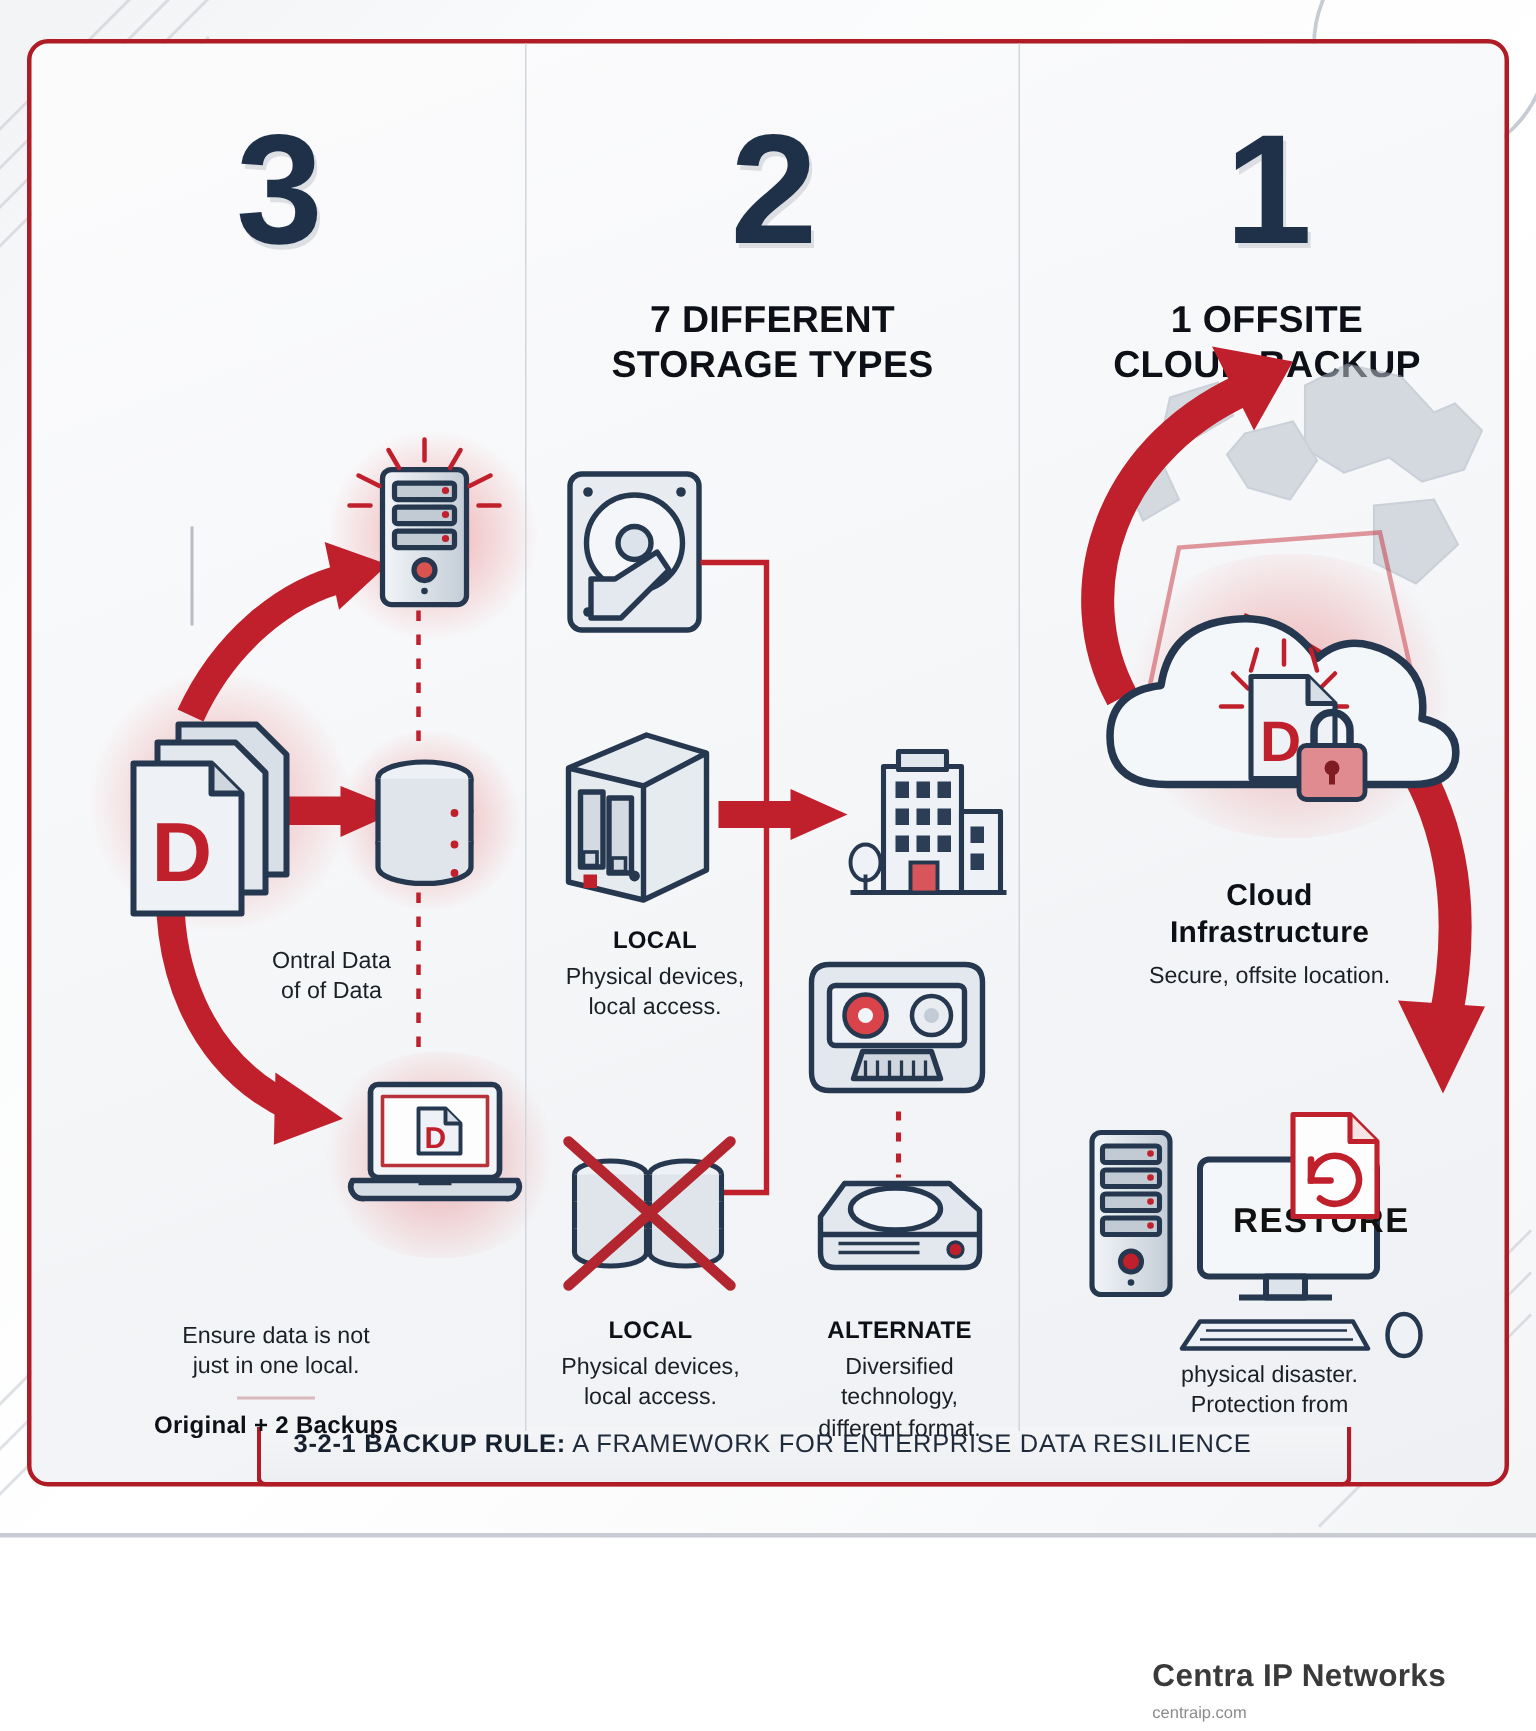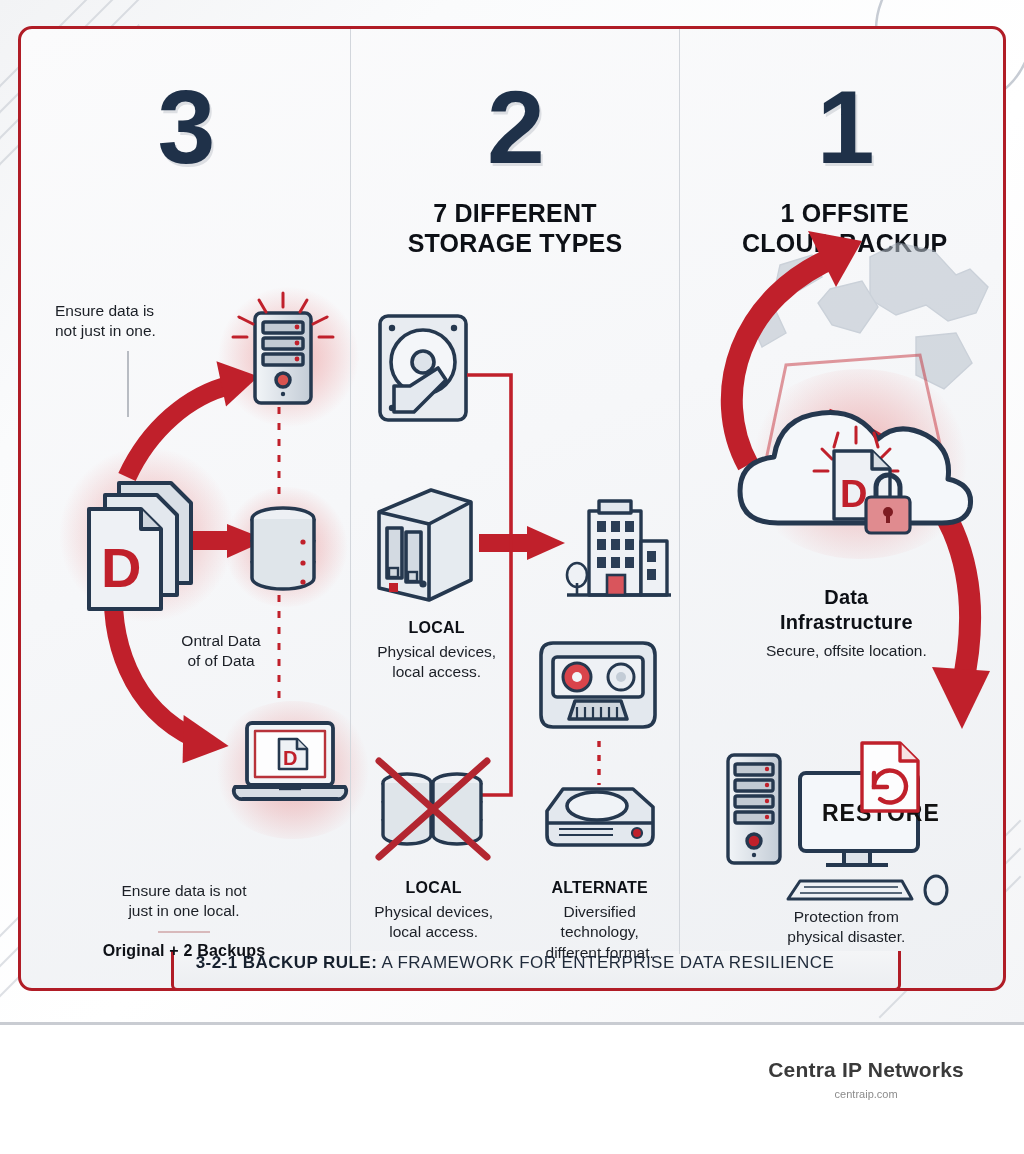--- a/index.html
+++ b/index.html
@@ -77,21 +77,21 @@
   .divider-sm{ width:52px; height:2px; background:#d8b9bb; margin:9px auto; }
 
   
   .glow{
     position:absolute; border-radius:50%;
     background:radial-gradient(circle,rgba(226,60,60,.38) 0%,rgba(226,60,60,.16) 42%,rgba(226,60,60,0) 70%);
     pointer-events:none;
   }
 
   
-  #brand{ position:absolute; right:60px; top:1058px; text-align:center; }
+  #brand{ position:absolute; right:60px; top:1106px; text-align:left; }
   #brand .bname{ font-size:21px; font-weight:bold; color:#3a3a3a; letter-spacing:.2px;}
   #brand .burl{ font-size:11px; color:#8b8b8b; margin-top:6px; }
 
   svg{ display:block; overflow:visible; }
 </style>
 </head>
 <body>
 
 <div id="poster">
 
@@ -134,24 +134,20 @@
       </div>
     </div>
 
     <div id="cols">
 
       <div class="col">
         <div class="big-num">3</div>
         <div class="col-title">
         </div>
 
-        <div class="abs note" style="left:34px;top:272px;width:170px;">
-          <div>Ensure data is</div>
-          <div>not just in one.</div>
-        </div>
 
         <div class="abs" style="left:106px;top:322px;width:2px;height:66px;background:#b8bcc3;"></div>
 
         <div class="abs note ctr" style="left:110px;top:602px;width:180px;">
           <div>Ontral Data</div>
           <div>of of Data</div>
         </div>
 
         <div class="abs ctr" style="left:18px;top:818px;width:290px;margin-top:34px;">
           <div class="note">Ensure data is not</div>
@@ -452,21 +448,21 @@
           <g stroke="#25384f" stroke-width="3.2" stroke-linejoin="round">
             <rect x="58" y="70" width="44" height="36" rx="5" fill="#e08b8f"></rect>
             <path d="M68 70 V60 a12 12 0 0 1 24 0 V70" fill="none" stroke="#25384f" stroke-width="5"></path>
           </g>
           <circle cx="80" cy="85" r="5" fill="#7e1c22"></circle>
           <rect x="78" y="85" width="4" height="11" fill="#7e1c22"></rect>
         </svg>
 
         <div class="abs ctr" style="left:18px;top:556px;width:296px;">
           <div class="lbl-bold" style="font-size:20px;line-height:1.25;">
-            <div>Data</div>
+            <div>Cloud</div>
             <div>Infrastructure</div>
           </div>
           <div class="note" style="margin-top:6px;">Secure, offsite location.</div>
         </div>
 
         <svg class="abs" style="left:44px;top:722px;width:62px;height:116px;">
           <g stroke="#25384f" stroke-width="3.4" stroke-linejoin="round">
             <rect x="4" y="4" width="52" height="108" rx="6" fill="url(#svgrad2)"></rect>
             <rect x="11" y="13" width="38" height="11" rx="2" fill="#c2cad3"></rect>
             <rect x="11" y="29" width="38" height="11" rx="2" fill="#c2cad3"></rect>
@@ -514,22 +510,22 @@
           <g stroke="#25384f" stroke-width="1.6">
             <line x1="20" y1="10" x2="114" y2="10"></line>
             <line x1="16" y1="16" x2="118" y2="16"></line>
           </g>
         </svg>
         <svg class="abs" style="left:242px;top:846px;width:28px;height:30px;">
           <ellipse cx="14" cy="15" rx="11" ry="14" fill="#eef1f5" stroke="#25384f" stroke-width="3"></ellipse>
         </svg>
 
         <div class="abs ctr note" style="left:18px;top:878px;width:296px;">
+          <div>physical disaster.</div>
           <div>Protection from</div>
-          <div>physical disaster.</div>
         </div>
       </div>
 
     </div>
   </div>
 </div>
 
 <div id="brand">
   <div class="bname">Centra IP Networks</div>
   <div class="burl">centraip.com</div>

